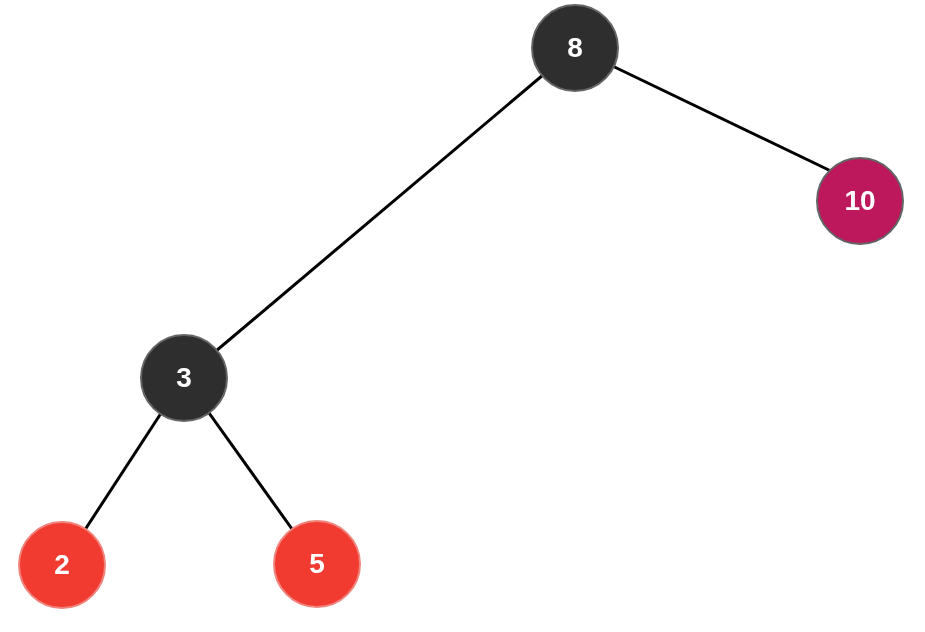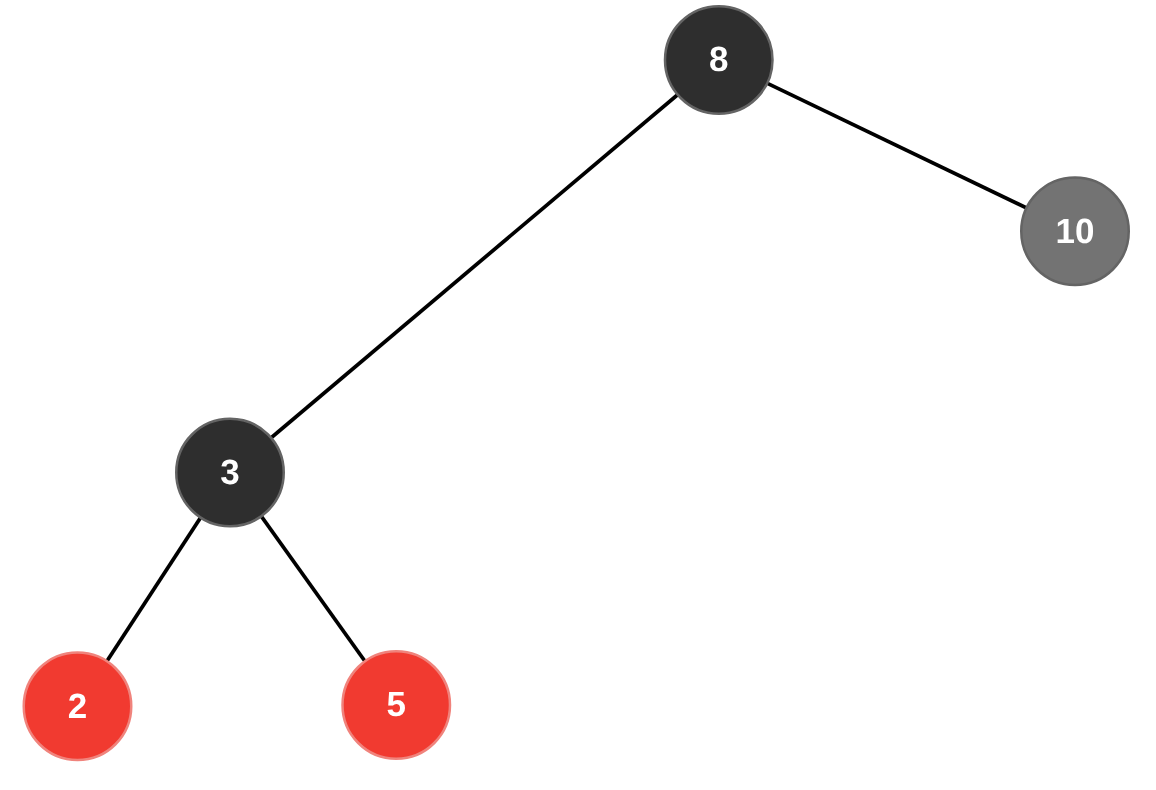--- a/index.html
+++ b/index.html
@@ -48,21 +48,21 @@
   <svg id="edges-layer" xmlns="http://www.w3.org/2000/svg" viewBox="0 0 925 632" width="925" height="632">
       <line x1="575" y1="48" x2="184" y2="378" stroke="#000000" stroke-width="3"></line>
       <line x1="575" y1="48" x2="860" y2="185" stroke="#000000" stroke-width="3"></line>
       <line x1="184" y1="378" x2="62" y2="565" stroke="#000000" stroke-width="3"></line>
       <line x1="184" y1="378" x2="317" y2="564" stroke="#000000" stroke-width="3"></line>
     </svg>
   <div id="nodes-layer">
       <div class="tree-node" style="left: 531px; top: 4px; width: 88px; height: 88px; background: rgb(46, 46, 46); border: 2px solid rgb(100, 100, 100); color: rgb(255, 255, 255);">
         <span>8</span>
       </div>
-      <div class="tree-node" style="left: 816px; top: 141px; width: 88px; height: 88px; background: #737373; border: 2px solid rgb(100, 100, 100); color: rgb(255, 255, 255);">
+      <div class="tree-node" style="left: 816px; top: 157px; width: 88px; height: 88px; background: #be185d; border: 2px solid rgb(100, 100, 100); color: rgb(255, 255, 255);">
         <span>10</span>
       </div>
       <div class="tree-node" style="left: 140px; top: 334px; width: 88px; height: 88px; background: rgb(46, 46, 46); border: 2px solid rgb(100, 100, 100); color: rgb(255, 255, 255);">
         <span>3</span>
       </div>
       <div class="tree-node" style="left: 18px; top: 521px; width: 88px; height: 88px; background: rgb(241, 58, 48); border: 2px solid rgb(240, 131, 124); color: rgb(255, 255, 255);">
         <span>2</span>
       </div>
       <div class="tree-node" style="left: 273px; top: 520px; width: 88px; height: 88px; background: rgb(241, 58, 48); border: 2px solid rgb(240, 131, 124); color: rgb(255, 255, 255);">
         <span>5</span>

